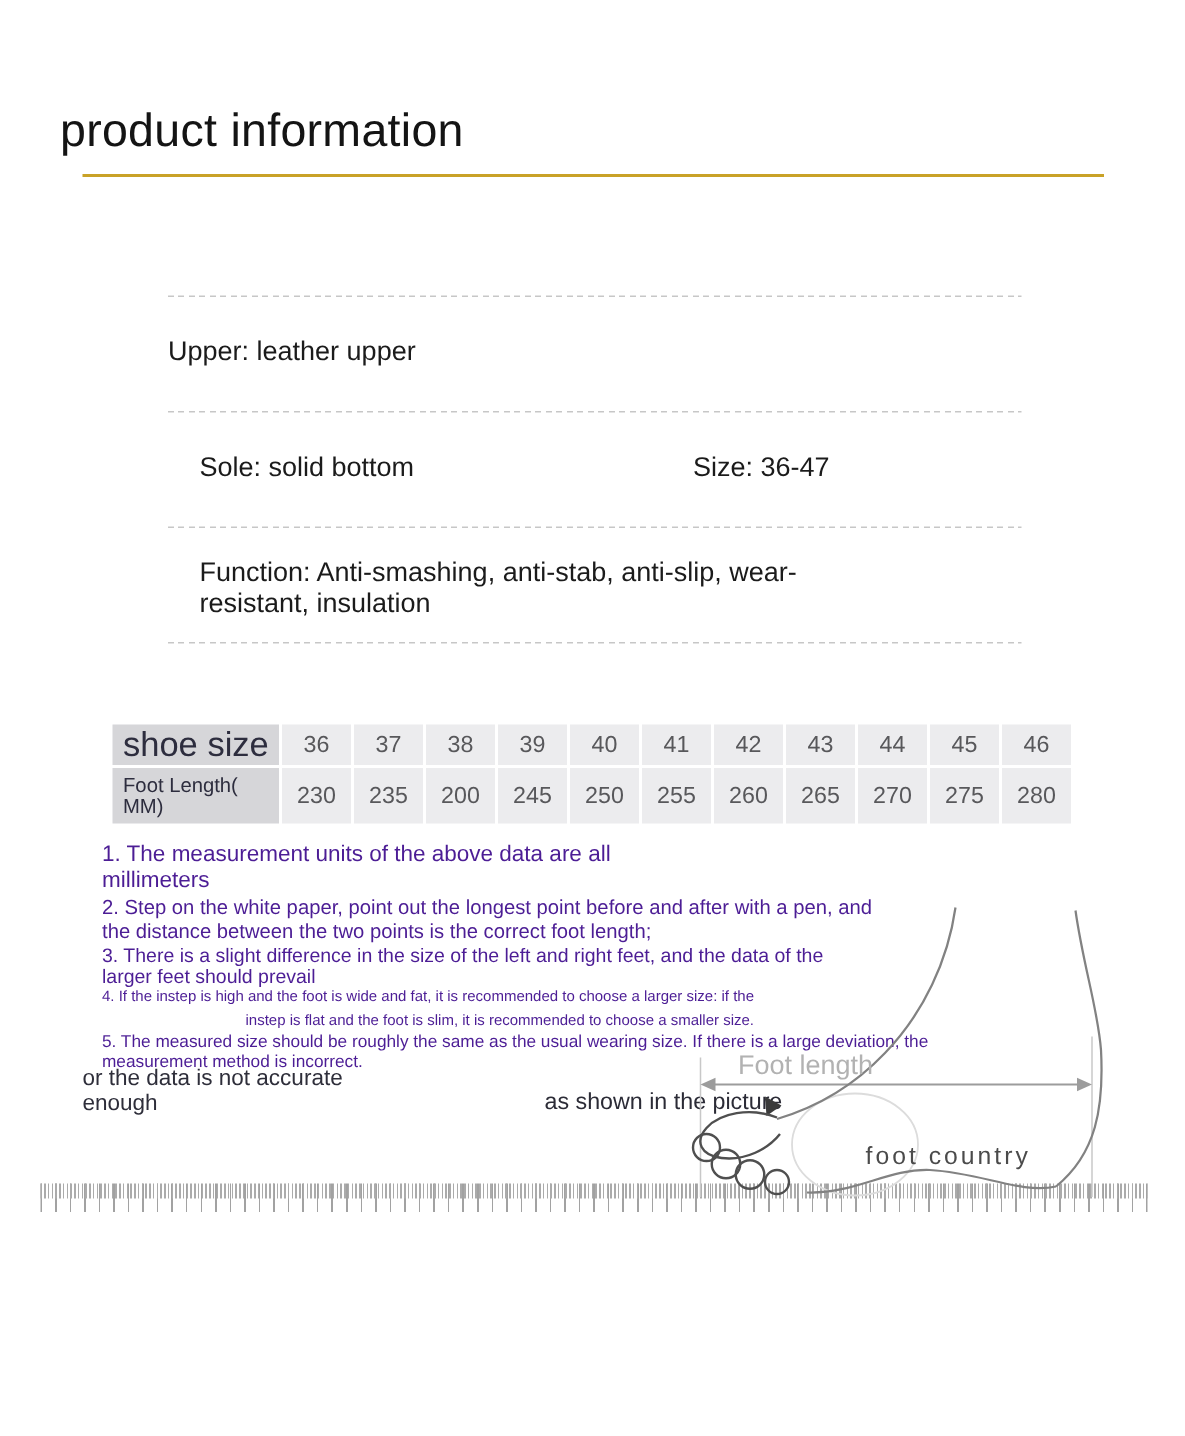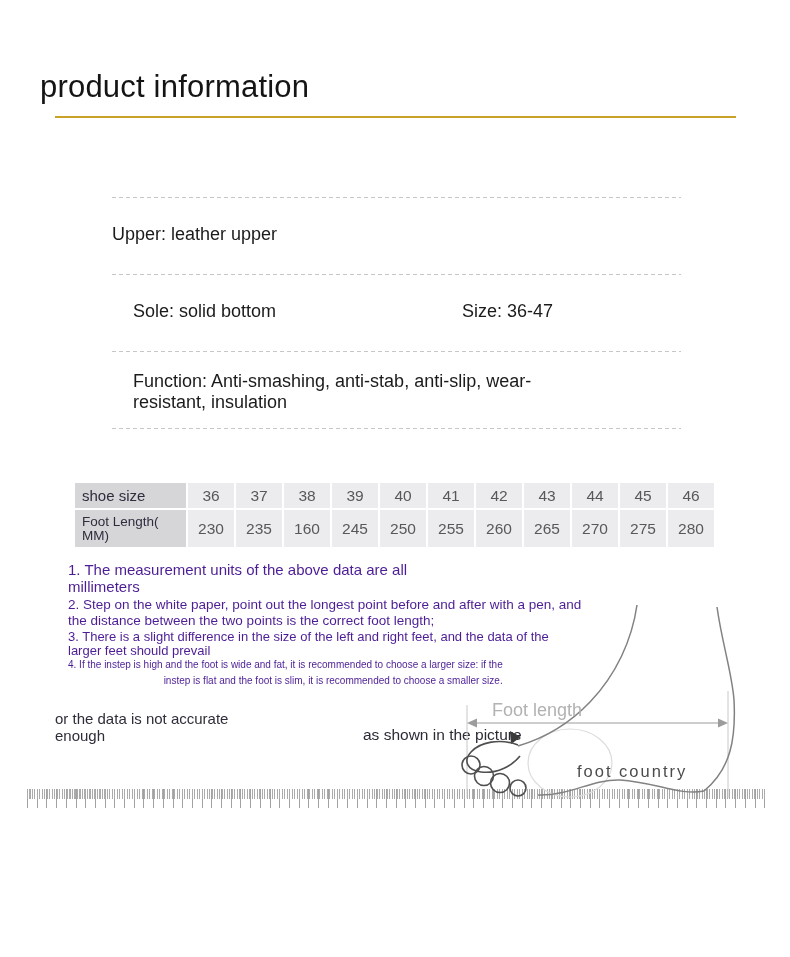--- a/index.html
+++ b/index.html
@@ -26,21 +26,21 @@
   .info-row.func{display:block;padding:19px 40px 15px 21px;line-height:21px;}
 
   
   .size-table{
     position:absolute;left:73px;top:481px;border-collapse:separate;border-spacing:2px;
   }
   .size-table td{padding:0;}
   .size-table td.lab{
     width:104px;background:#d6d6d9;color:#2d2d3e;padding-left:7px;vertical-align:middle;
   }
-  .size-table td.lab1{font-size:15px;height:25px;}
+  .size-table td.lab1{font-size:23px;height:25px;}
   .size-table td.lab2{font-size:13.5px;line-height:13.5px;height:37px;}
   .size-table td.num{
     width:46px;text-align:center;background:#ececee;color:#58585b;
     font-size:15.5px;vertical-align:middle;
   }
 
   
   .note{position:absolute;left:56px;color:#4c1d95;margin:12px;}
   .n1{top:550px;font-size:15px;line-height:16.5px;}
   .n2{top:585px;font-size:13.5px;line-height:15.5px;}
@@ -104,41 +104,43 @@
           <td class="num">43</td>
           <td class="num">44</td>
           <td class="num">45</td>
           <td class="num">46</td>
         </tr>
     <tr>
       <td class="lab lab2 preline">Foot Length(
 MM)</td>
     <td class="num">230</td>
           <td class="num">235</td>
-          <td class="num">160</td>
+          <td class="num">200</td>
           <td class="num">245</td>
           <td class="num">250</td>
           <td class="num">255</td>
           <td class="num">260</td>
           <td class="num">265</td>
           <td class="num">270</td>
           <td class="num">275</td>
           <td class="num">280</td>
         </tr>
   </tbody>
     </table>
 
   <p class="note n1 preline">1. The measurement units of the above data are all
 millimeters</p>
   <p class="note n2 preline">2. Step on the white paper, point out the longest point before and after with a pen, and
 the distance between the two points is the correct foot length;</p>
   <p class="note n3 preline">3. There is a slight difference in the size of the left and right feet, and the data of the
 larger feet should prevail</p>
   <p class="note n4 preline">4. If the instep is high and the foot is wide and fat, it is recommended to choose a larger size: if the
 instep is flat and the foot is slim, it is recommended to choose a smaller size.</p>
+  <p class="note n5 preline">5. The measured size should be roughly the same as the usual wearing size. If there is a large deviation, the
+measurement method is incorrect.</p>
 
   <p class="or-text preline">or the data is not accurate
 enough</p>
   <p class="caption">as shown in the picture</p>
 
   <div class="measure-label">Foot length</div>
   <div class="foot-label">foot country</div>
 
   <svg class="foot-svg" width="350" height="210" viewBox="0 0 350 210">
 

